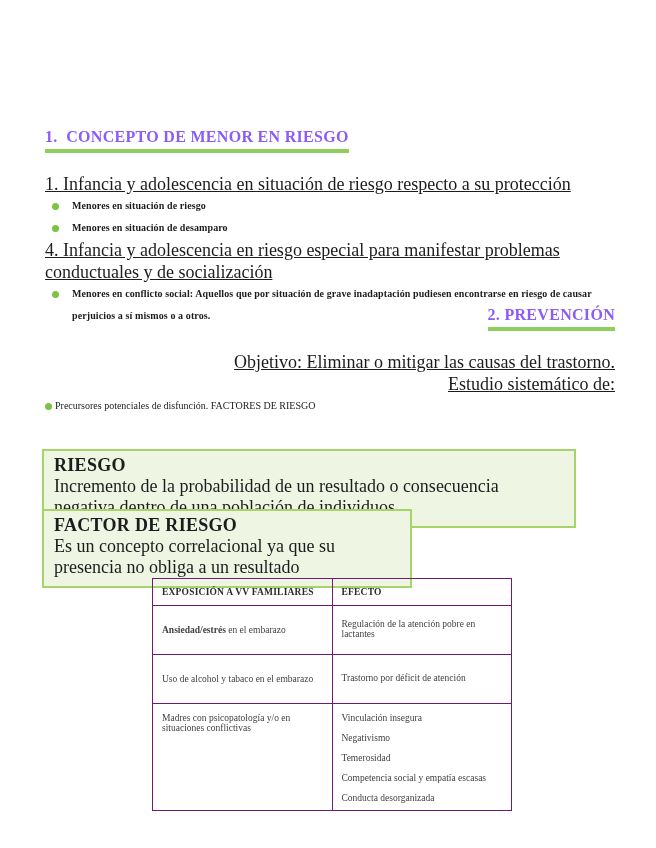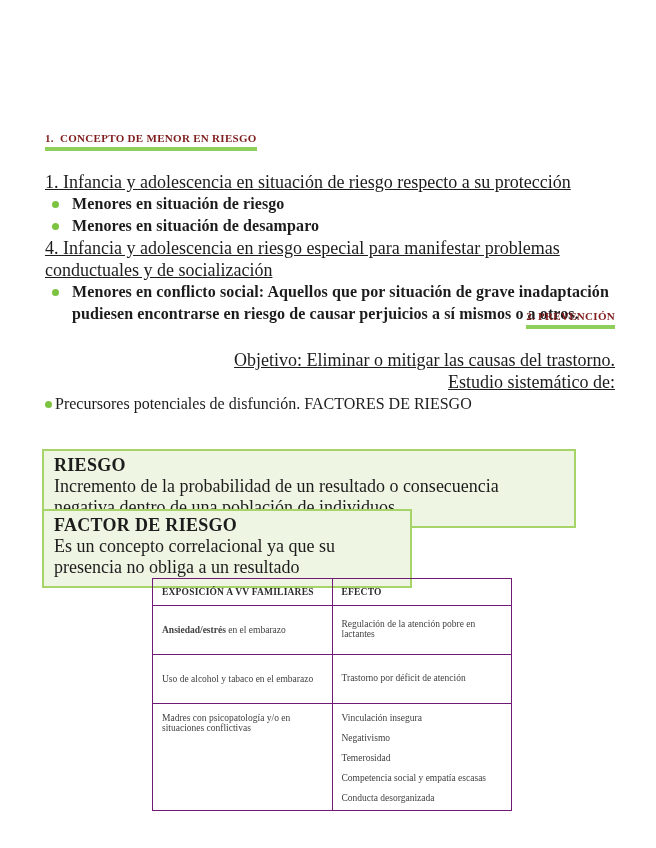--- a/index.html
+++ b/index.html
@@ -31,35 +31,35 @@
     font-size:24px;line-height:36px;
     color:#69bd3c;
     text-shadow:1px 1.5px 0 #3c6a1e;
     letter-spacing:0.5px;
   }
 
   
   .sec-heading{
     display:inline-block;
     margin:0;
-    font-size:11px;font-weight:bold;
-    letter-spacing:0.3px;color:#7f1d1d;
+    font-size:16px;font-weight:bold;
+    letter-spacing:0.3px;color:#8b5cf6;
     white-space:pre-wrap;
     padding-bottom:3px;
     border-bottom:4px solid #8ed05b;
   }
 
   
   .sec{position:absolute;left:45px;width:570px;}
   #section-1{top:128px;}
   #section-2{top:306px;text-align:right;}
   .para{margin:0;font-size:18px;line-height:22px;text-decoration:underline;}
   .mt{margin-top:20px;}
 
-  .li{display:flex;font-size:16px;line-height:22px;}
+  .li{display:flex;font-size:10px;line-height:22px;}
   .indented{padding-left:7px;}
   .li .dot{
     flex:none;width:7px;height:7px;border-radius:50%;
     background:#7cc342;margin-top:8px;margin-right:13px;
   }
   .li.semibold .txt{font-weight:600;letter-spacing:0.1px;}
   .li.tight .dot{margin-right:3px;width:7px;height:7px;}
 
   
   .callout{

